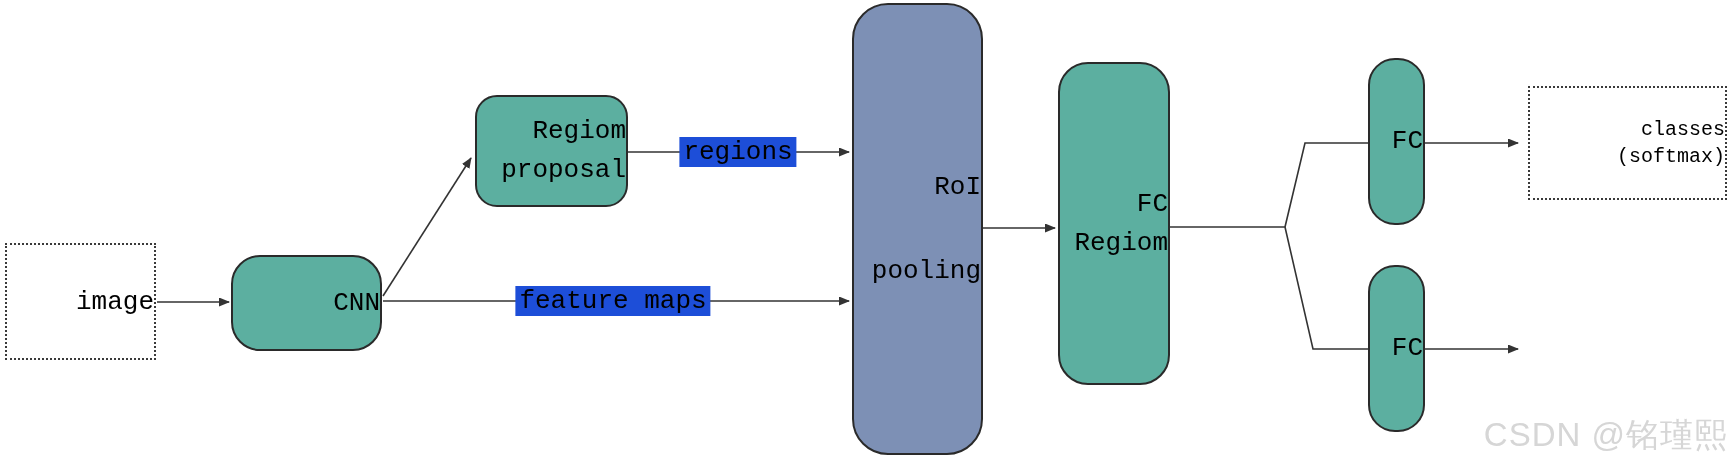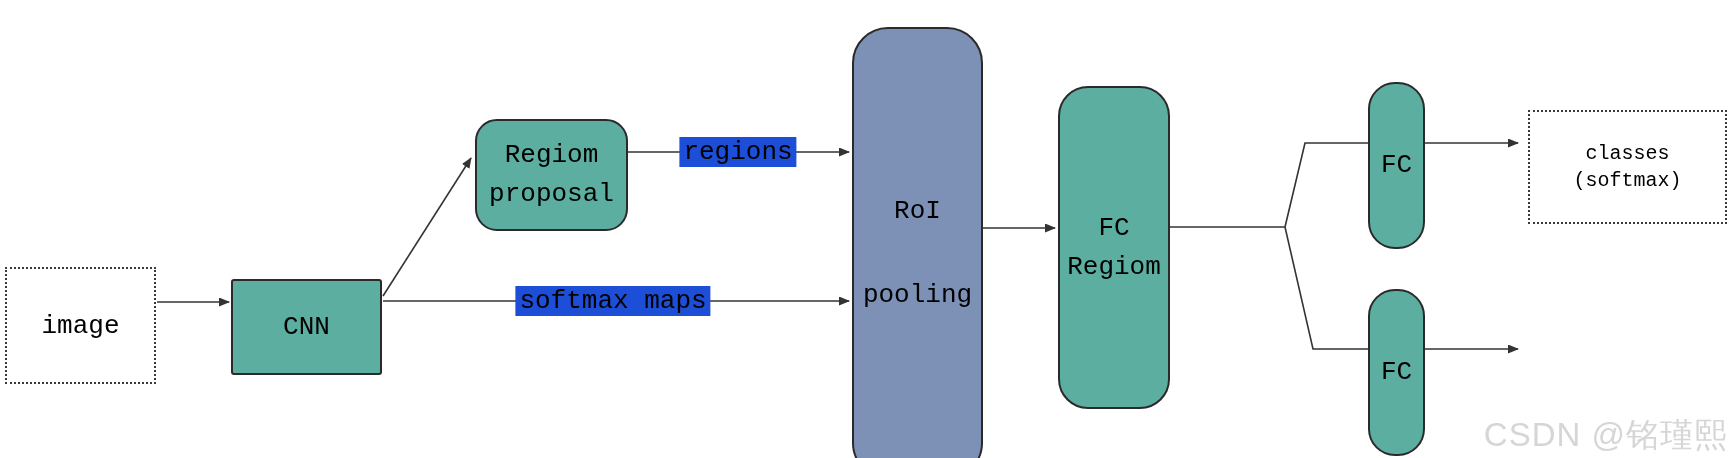--- a/index.html
+++ b/index.html
@@ -16,26 +16,25 @@
   }
   svg.connectors line, svg.connectors polyline {
     stroke:var(--color-line,#333333);
     stroke-width:1.6;
     fill:none;
   }
   #arrowhead path { fill:var(--color-line,#333333); }
   .node {
     position:absolute; z-index:2;
     display:flex; flex-direction:column;
-    align-items:center; justify-content:center;
+    align-items:flex-end; justify-content:center;
     text-align:center;
     box-sizing:border-box;
     font-size:26px; line-height:39px;
     white-space:nowrap;
-    margin-top:24px;
   }
   .node.solid { border:2px solid var(--color-border,#2a2a2a); }
   .node.teal  { background:var(--color-teal,#5cafa0); }
   .node.blue  { background:var(--color-blue,#7d90b5); }
   .node.dashedbox {
     border:2px dotted #3a3a3a;
     font-size:20px; line-height:27px;
   }
   .edge-label {
     position:absolute; z-index:3;
@@ -75,21 +74,21 @@
     <polyline points="1285,227 1305,143 1368,143"></polyline>
     <polyline points="1285,227 1313,349 1368,349"></polyline>
     <line x1="1425" y1="143" x2="1518" y2="143" marker-end="url(#arrowhead)"></line>
     <line x1="1425" y1="349" x2="1518" y2="349" marker-end="url(#arrowhead)"></line>
   </svg>
 
   <div class="node dashedbox" style="left:5px; top:243px; width:151px; height:117px; font-size:26px; line-height:32px;">
     <span>image</span>
   </div>
 
-  <div class="node solid teal" style="left:231px; top:255px; width:151px; height:96px; border-radius:3px;">
+  <div class="node solid teal" style="left:231px; top:255px; width:151px; height:96px; border-radius:29px;">
     <span>CNN</span>
   </div>
 
   <div class="node solid teal" style="left:475px; top:95px; width:153px; height:112px; border-radius:22px;">
     <span>Regiom</span>
     <span>proposal</span>
   </div>
 
   <div class="node solid blue" style="left:852px; top:3px; width:131px; height:452px; border-radius:36px;gap:45px;">
     <span>RoI</span>
@@ -110,17 +109,17 @@
   </div>
 
   <div class="node dashedbox" style="left:1528px; top:86px; width:199px; height:114px;">
     <span>classes</span>
     <span>(softmax)</span>
   </div>
 
 
   <div class="edge-label" style="left:738px; top:152px;">regions</div>
 
-  <div class="edge-label" style="left:613px; top:301px;">softmax maps</div>
+  <div class="edge-label" style="left:613px; top:301px;">feature maps</div>
 
   <div class="watermark">CSDN @铭瑾熙</div>
 
 </div>
 
 </body></html>

